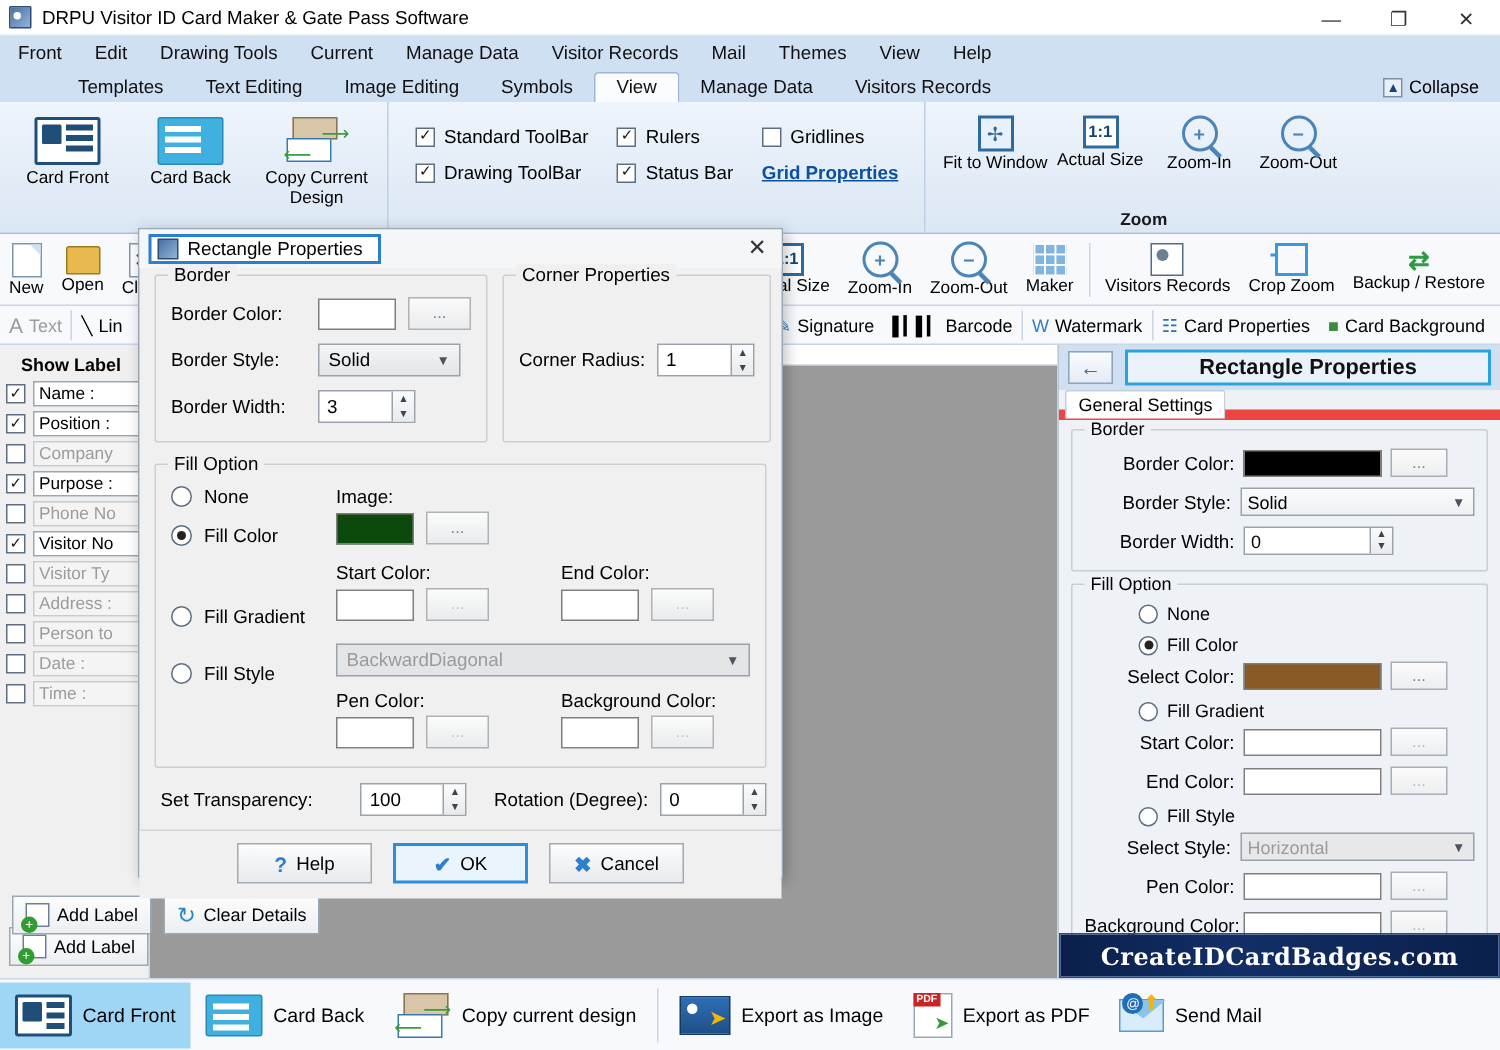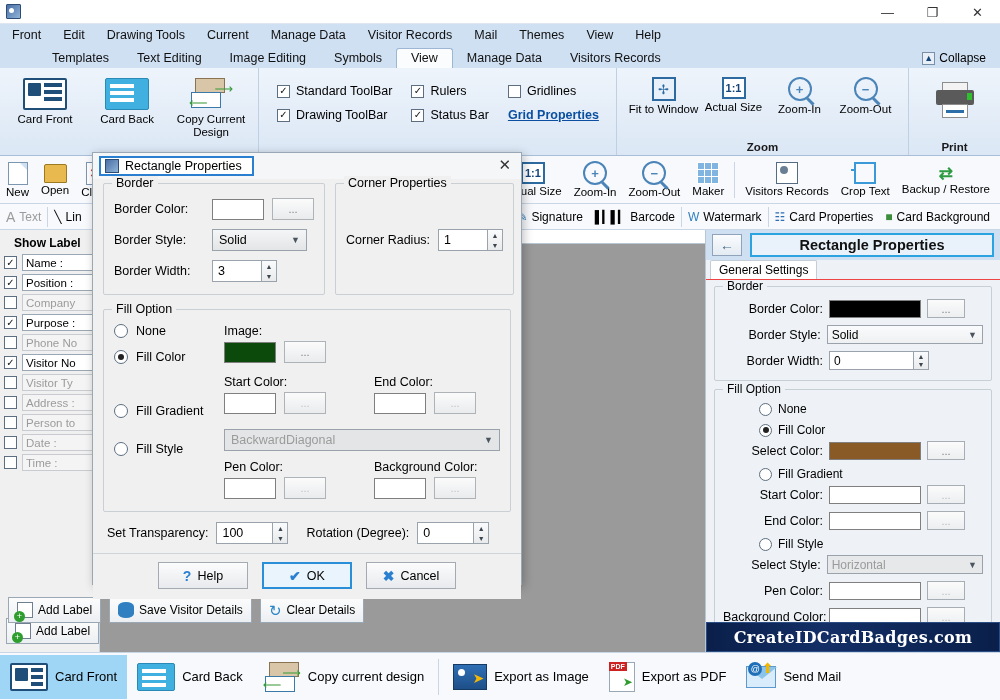--- a/index.html
+++ b/index.html
@@ -182,21 +182,21 @@
 
   
   .rightpanel { width:295px; background:#eef2f6; border-left:1px solid #b9c6d4;
     display:flex; flex-direction:column; position:relative; }
   .rp-head { height:30px; background:#cfe0f3; display:flex; align-items:center; gap:8px; padding:0 6px; flex:0 0 30px; }
   .backbtn { width:30px; height:22px; border:1px solid #8fa3bb; background:linear-gradient(#fafcfe,#e4ebf3);
     display:flex; align-items:center; justify-content:center; color:#4a6b8a; font-size:14px; }
   .rp-title { flex:1; text-align:center; font-size:14.5px; font-weight:bold; color:#111;
     border:2px solid #2aa3e0; background:#e9f2fb; padding:2px 0; }
   .rp-tabs { height:20px; background:#eef2f6; display:flex; align-items:flex-start; padding-left:4px;
-    border-bottom:1px solid #ef4444; flex:0 0 20px; }
+    border-bottom:7px solid #ef4444; flex:0 0 20px; }
   .rp-tab { font-size:12px; padding:2px 8px 2px 8px; background:#fff; border:1px solid #c3ced9;
     border-bottom:none; border-radius:2px 2px 0 0; }
   .rp-body { flex:1; padding:6px 8px 0 8px; overflow:hidden; position:relative; }
   .group { border:1px solid #c6ced6; border-radius:2px; padding:12px 8px 8px 8px; position:relative; margin-bottom:8px; }
   .group > .gtitle { position:absolute; top:-8px; left:8px; background:#eef2f6; padding:0 4px; font-size:12px; }
   .r-row { display:flex; align-items:center; gap:6px; margin-bottom:7px; }
   .r-lbl { text-align:right; font-size:12.5px; white-space:nowrap; }
   .swatch { width:92px; height:18px; border:1px solid #7f7f7f; }
   .dotsbtn { width:38px; height:19px; border:1px solid #a7adb4; background:linear-gradient(#fbfbfb,#eceef0);
     color:#7c838a; font-size:11px; display:flex; align-items:center; justify-content:center; }
@@ -285,20 +285,21 @@
     border-radius:50%; color:#fff; font-size:9px; text-align:center; line-height:14px; }
   .ic-mail .up { position:absolute; right:2px; top:-6px; color:#f2b705; font-size:14px; line-height:1; }
 </style>
 </head>
 <body>
 
 <div class="app">
 
   <div class="titlebar">
     <div class="app-icon"></div>
+    <div class="title">DRPU Visitor ID Card Maker &amp; Gate Pass Software</div>
     <div class="wbtns">
       <div class="wbtn">—</div>
       <div class="wbtn">❐</div>
       <div class="wbtn close">✕</div>
     </div>
   </div>
 
   <div class="menubar">
     <span>Front</span>
     <span>Edit</span>
@@ -393,33 +394,20 @@
           <div class="lbl">Zoom-In</div>
         </div>
         <div class="zoombtn">
           <div class="ic-mag">−</div>
           <div class="lbl">Zoom-Out</div>
         </div>
       </div>
       <div class="rgroup-title">Zoom</div>
     </div>
 
-    <div class="rgroup" style="flex:1;">
-      <div class="rgroup-body" style="justify-content:center; padding-top:5px;">
-        <div class="zoombtn">
-          <div class="ic-printer">
-            <div class="top"></div>
-              <div class="mid"></div>
-              <div class="grn"></div>
-              <div class="bot"></div>
-          </div>
-        </div>
-      </div>
-      <div class="rgroup-title">Print</div>
-    </div>
   </div>
 
   <div class="toolbar1">
     <div class="tb-item">
       <div class="ic-page"></div>
       <div class="lbl">New</div>
     </div>
     <div class="tb-item">
       <div class="ic-folder"></div>
       <div class="lbl">Open</div>
@@ -449,21 +437,21 @@
       <div class="ic-grid"></div>
       <div class="lbl">Maker</div>
     </div>
     <div class="tb-sep"></div>
     <div class="tb-item">
       <div class="ic-visrec"></div>
       <div class="lbl">Visitors Records</div>
     </div>
     <div class="tb-item">
       <div class="ic-crop"></div>
-      <div class="lbl">Crop Text</div>
+      <div class="lbl">Crop Zoom</div>
     </div>
     <div class="tb-item" style="padding-right:10px;">
       <div class="ic-backup">⇄</div>
       <div class="lbl">Backup / Restore</div>
     </div>
   </div>
 
   <div class="toolbar2">
     <div class="t2item" style="color:#9b9b9b;">
       <span style="font-size:14px;">A</span>
@@ -782,24 +770,20 @@
     <span style="font-size:12px;">Manual</span>
     <div style="width:96px;height:17px;border:1px solid #c8ccd0;background:#f4f4f4;color:#9b9b9b;font-size:11.5px;padding-left:3px;display:flex;align-items:center;">09:26:36</div>
     <div style="width:20px;height:17px;border:1px solid #c8ccd0;background:#f4f4f4;"></div>
   </div>
   <div style="display:flex; gap:8px; padding:12px 4px 0 8px;">
     <div class="lbtn">
       <div class="ic-addlabel"></div>
       <span>Add Label</span>
     </div>
     <div class="lbtn">
-      <div class="ic-db"></div>
-      <span>Save Visitor Details</span>
-    </div>
-    <div class="lbtn">
       <div class="ic-clear">↻</div>
       <span>Clear Details</span>
     </div>
   </div>
 </div>
 
 <div class="dialog">
   <div class="dlg-title">
     <div class="tbox">
       <div class="dicon"></div>
@@ -922,21 +906,21 @@
                 <div class="d-dots dim">...</div>
               </div>
             </div>
           </div>
         </div>
       </div>
     </div>
 
     <div class="d-row" style="margin-top:10px; padding-left:4px;">
       <div class="d-lbl">Set Transparency:</div>
-      <div class="d-spin" style="width:72px;">
+      <div class="d-spin" style="width:72px;margin-left:24px;">
         <span>100</span>
         <div class="btns">
             <div>▲</div>
             <div>▼</div>
           </div>
       </div>
       <div class="d-lbl" style="margin-left:10px;">Rotation (Degree):</div>
       <div class="d-spin" style="width:72px;">
         <span>0</span>
         <div class="btns">

